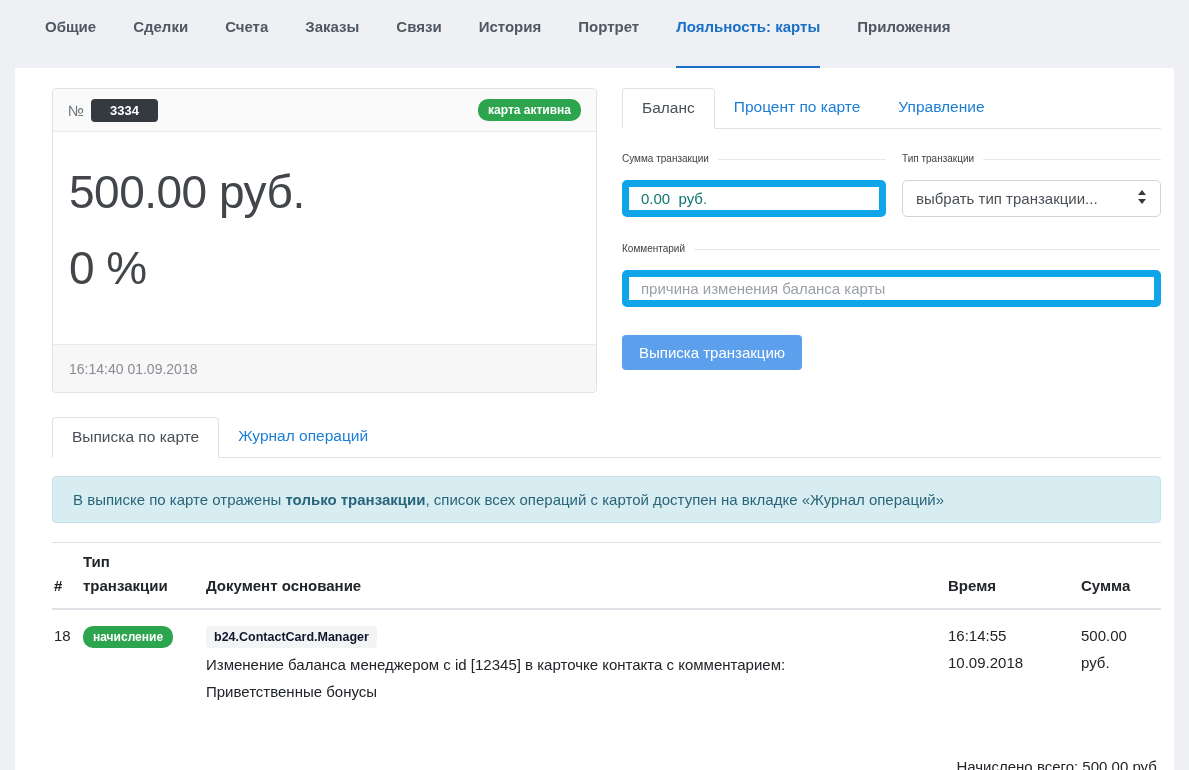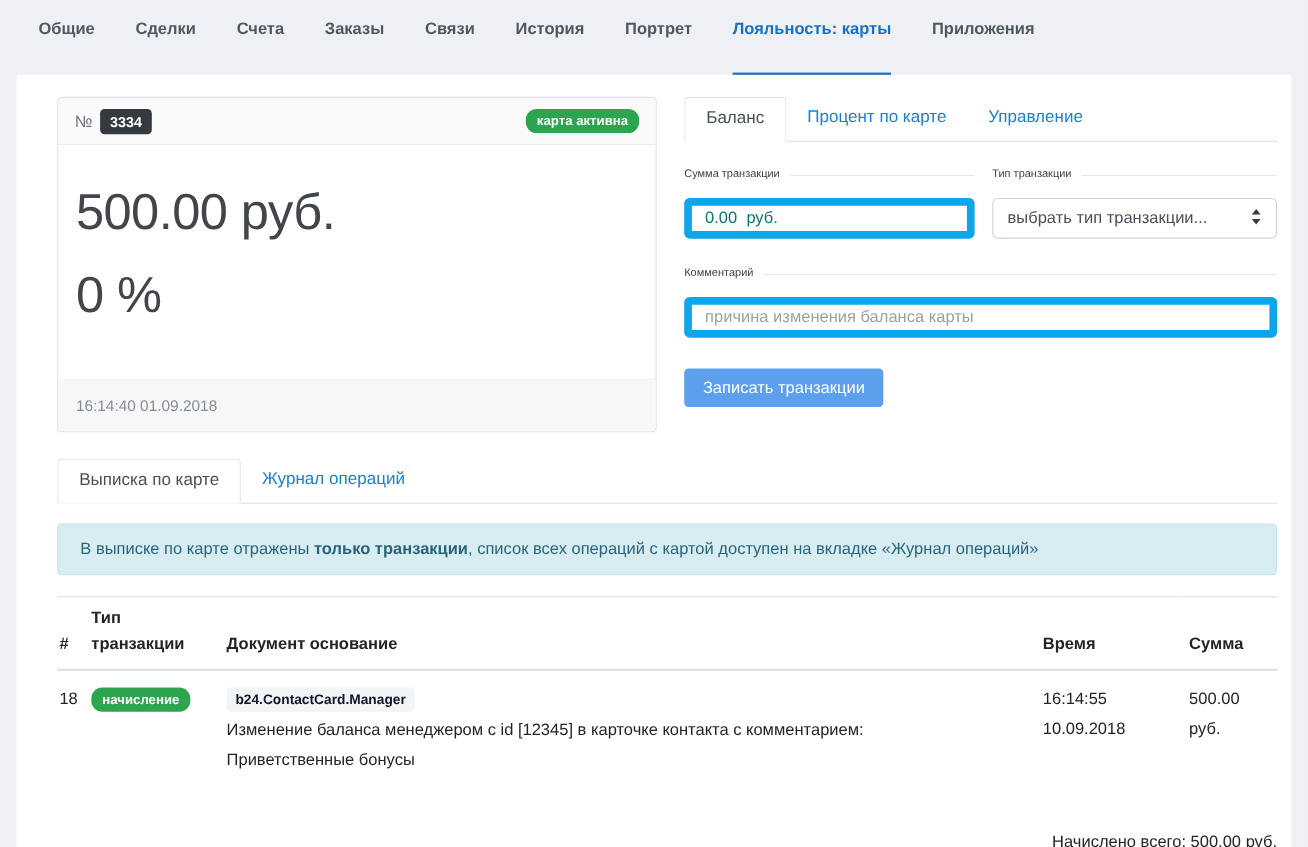--- a/index.html
+++ b/index.html
@@ -8,21 +8,21 @@
     font-family: "Liberation Sans", "DejaVu Sans", sans-serif;
     background: #eef0f3;
     color: #212529;
     font-size: 15px;
   }
 
   
   .topnav {
     display: flex;
     gap: 37px;
-    padding: 18px 20px 0 35px;
+    padding: 18px 20px 0 45px;
     height: 68px;
   }
   .topnav a {
     text-decoration: none;
     color: #4f5862;
     font-weight: 600;
     font-size: 15px;
     padding-bottom: 9px;
     border-bottom: 2px solid transparent;
     white-space: nowrap;
@@ -60,21 +60,21 @@
     border-bottom: 1px solid #e8eaed;
     border-radius: 4px 4px 0 0;
     display: flex;
     align-items: center;
     padding: 0 15px;
   }
   .card-number-label { color: #6e757c; font-size: 15px; margin-right: 7px; }
   .badge-dark {
     background: #343a40; color: #fff;
     font-size: 13px; font-weight: 700;
-    padding: 4px 9px; border-radius: 4px;
+    padding: 4px 19px; border-radius: 4px;
   }
   .badge-green {
     background: #2da44e; color: #fff;
     font-size: 12px; font-weight: 700;
     padding: 4px 10px; border-radius: 10px;
     white-space: nowrap;
   }
   .card-header .spacer { flex: 1; }
   .card-body {
     flex: 1;
@@ -310,21 +310,21 @@
         </div>
 
         <div class="comment-block">
           <div class="field-label">
             <span>Комментарий</span>
             <span class="rule"></span>
           </div>
           <input class="text-input" type="text" placeholder="причина изменения баланса карты" style="">
         </div>
 
-        <button class="btn-primary">Записать транзакции</button>
+        <button class="btn-primary">Выписка транзакцию</button>
       </div>
     </section>
   </div>
 
   <div class="statement">
     <div class="tabs">
       <div class="tab active">Выписка по карте</div>
       <a class="tab link">Журнал операций</a>
     </div>
 

